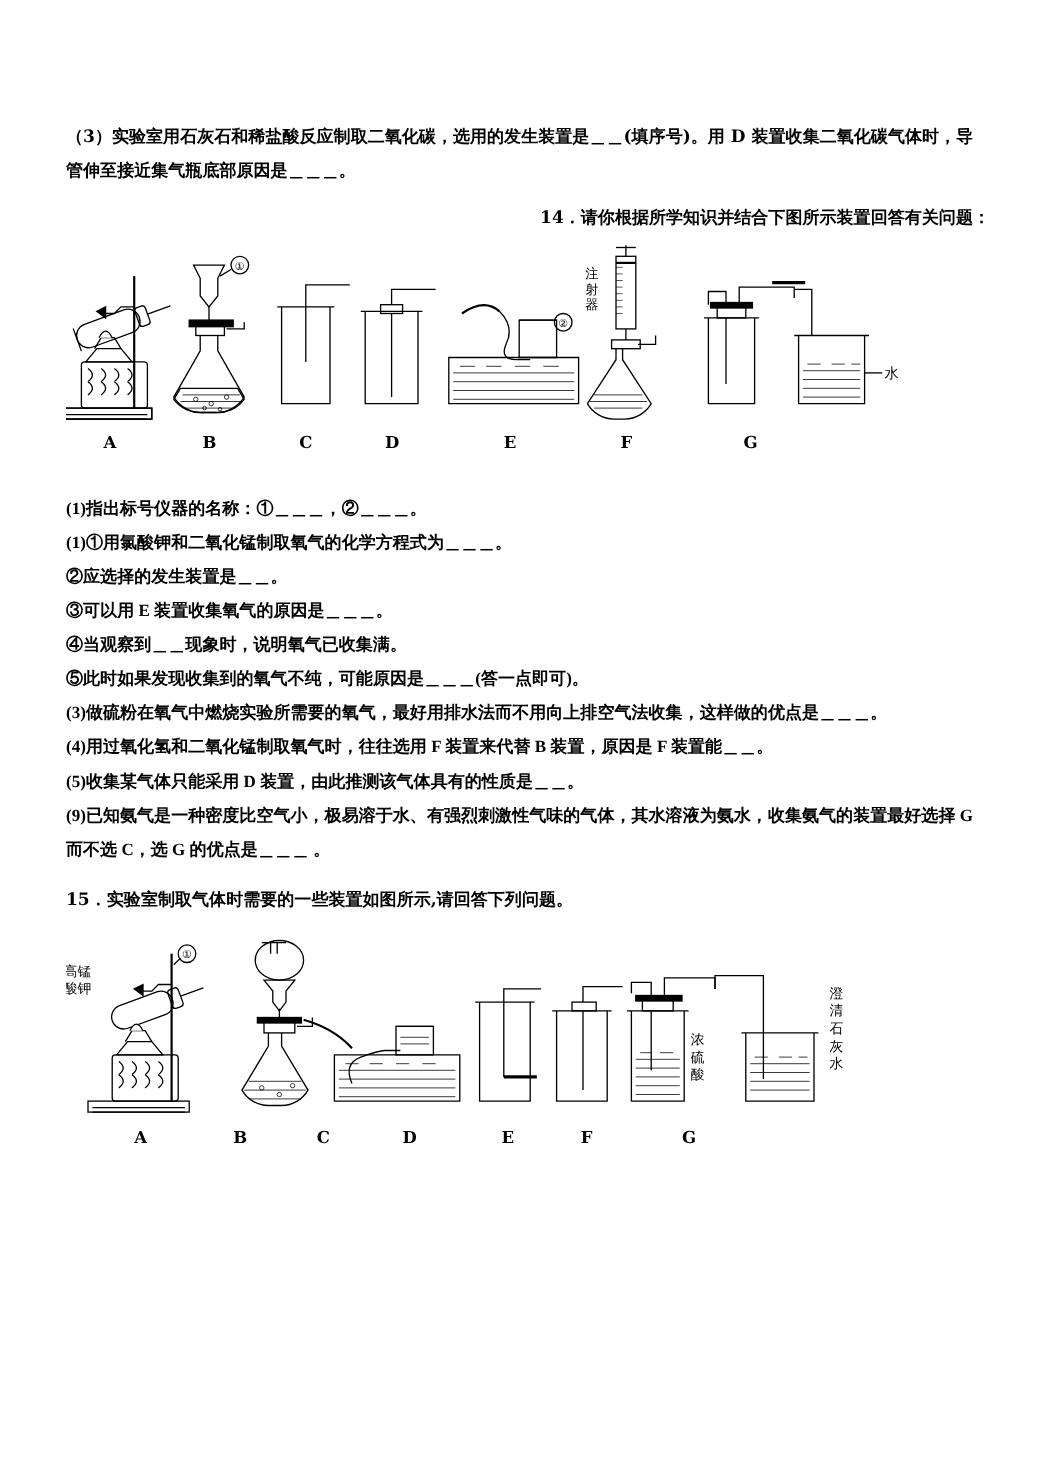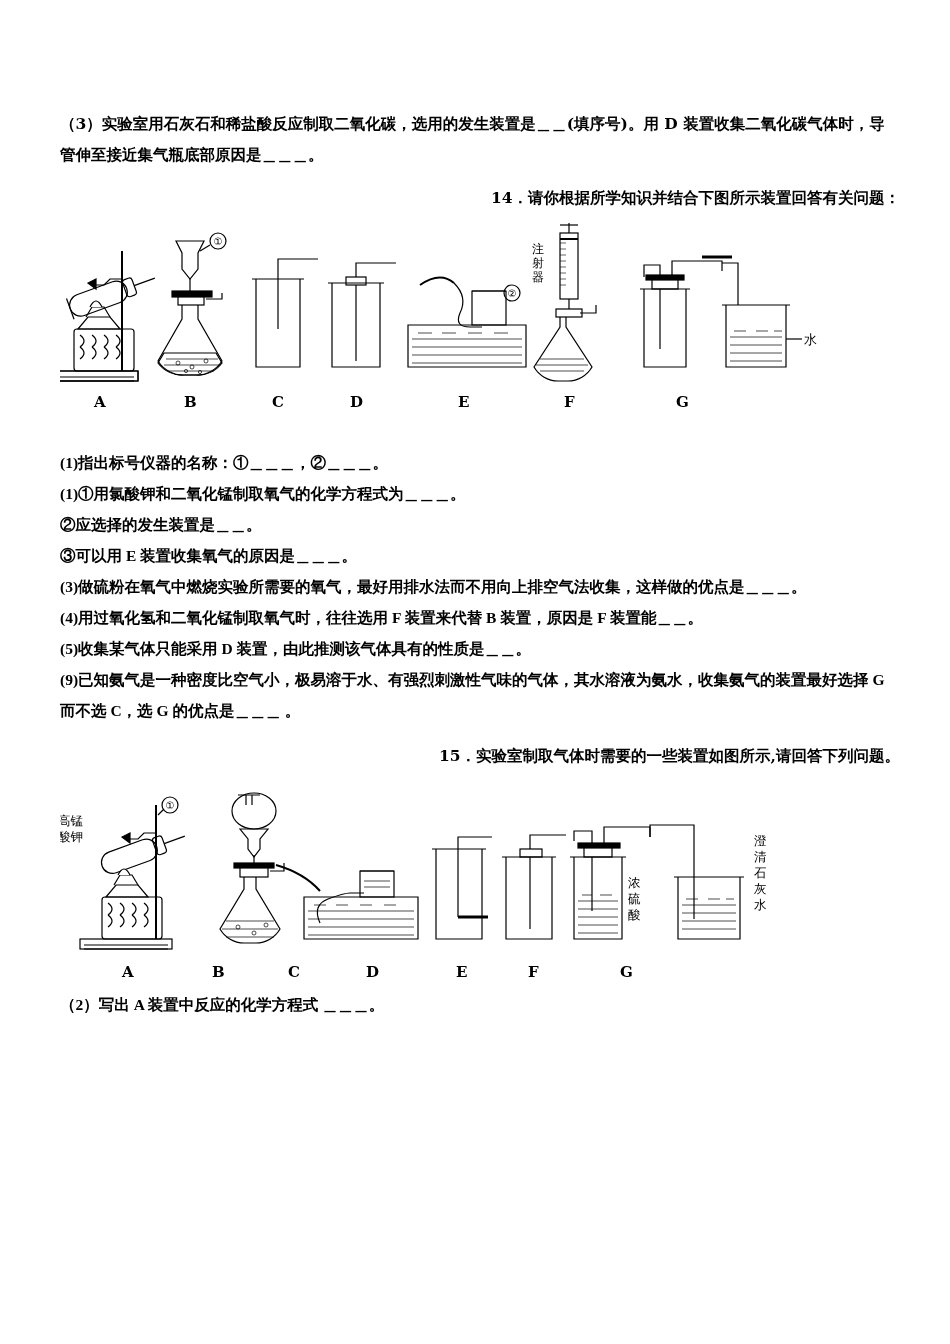--- a/index.html
+++ b/index.html
@@ -210,26 +210,28 @@
         <text x="398" y="188" class="lbl" font-family="DejaVu Serif, serif" font-weight="bold" font-size="15">E</text>
         <text x="504" y="188" class="lbl" font-family="DejaVu Serif, serif" font-weight="bold" font-size="15">F</text>
         <text x="616" y="188" class="lbl" font-family="DejaVu Serif, serif" font-weight="bold" font-size="15">G</text>
       </svg>
     </div>
 
     <p class="qi" style="margin-top:18px;">(1)指出标号仪器的名称：①＿＿＿，②＿＿＿。</p>
     <p class="qi">(1)①用氯酸钾和二氧化锰制取氧气的化学方程式为＿＿＿。</p>
     <p class="qi">②应选择的发生装置是＿＿。</p>
     <p class="qi">③可以用 E 装置收集氧气的原因是＿＿＿。</p>
+    <p class="qi">④当观察到＿＿现象时，说明氧气已收集满。</p>
+    <p class="qi">⑤此时如果发现收集到的氧气不纯，可能原因是＿＿＿(答一点即可)。</p>
     <p class="qi">(3)做硫粉在氧气中燃烧实验所需要的氧气，最好用排水法而不用向上排空气法收集，这样做的优点是＿＿＿。</p>
     <p class="qi">(4)用过氧化氢和二氧化锰制取氧气时，往往选用 F 装置来代替 B 装置，原因是 F 装置能＿＿。</p>
     <p class="qi">(5)收集某气体只能采用 D 装置，由此推测该气体具有的性质是＿＿。</p>
     <p class="qi">(9)已知氨气是一种密度比空气小，极易溶于水、有强烈刺激性气味的气体，其水溶液为氨水，收集氨气的装置最好选择 G 而不选 C，选 G 的优点是＿＿＿ 。</p>
 
-    <p class="q" style="margin-top:14px;text-align:right;">15．实验室制取气体时需要的一些装置如图所示,请回答下列问题。</p>
+    <p class="q" style="margin-top:14px;">15．实验室制取气体时需要的一些装置如图所示,请回答下列问题。</p>
 
     <div class="fig" style="height:200px; margin-top:18px;">
       <svg width="840" height="200" viewBox="0 0 840 200">
         <g stroke="#000" fill="none" stroke-width="1.2">
 
           <g>
             <rect x="20" y="150" width="92" height="10"></rect>
             <path d="M24 160 h84 M24 156 h84"></path>
             <line x1="96" y1="16" x2="96" y2="150" stroke-width="2"></line>
             <path d="M96 44 h-12 l-6 6 h-10"></path>
@@ -339,16 +341,15 @@
         <text x="62" y="188" font-family="DejaVu Serif, serif" font-weight="bold" font-size="15">A</text>
         <text x="152" y="188" font-family="DejaVu Serif, serif" font-weight="bold" font-size="15">B</text>
         <text x="228" y="188" font-family="DejaVu Serif, serif" font-weight="bold" font-size="15">C</text>
         <text x="306" y="188" font-family="DejaVu Serif, serif" font-weight="bold" font-size="15">D</text>
         <text x="396" y="188" font-family="DejaVu Serif, serif" font-weight="bold" font-size="15">E</text>
         <text x="468" y="188" font-family="DejaVu Serif, serif" font-weight="bold" font-size="15">F</text>
         <text x="560" y="188" font-family="DejaVu Serif, serif" font-weight="bold" font-size="15">G</text>
       </svg>
     </div>
 
-    <p class="qi">（2）写出 A 装置中反应的化学方程式 ＿＿＿。</p>
 
   </div>
 </div>
 
 </body></html>

